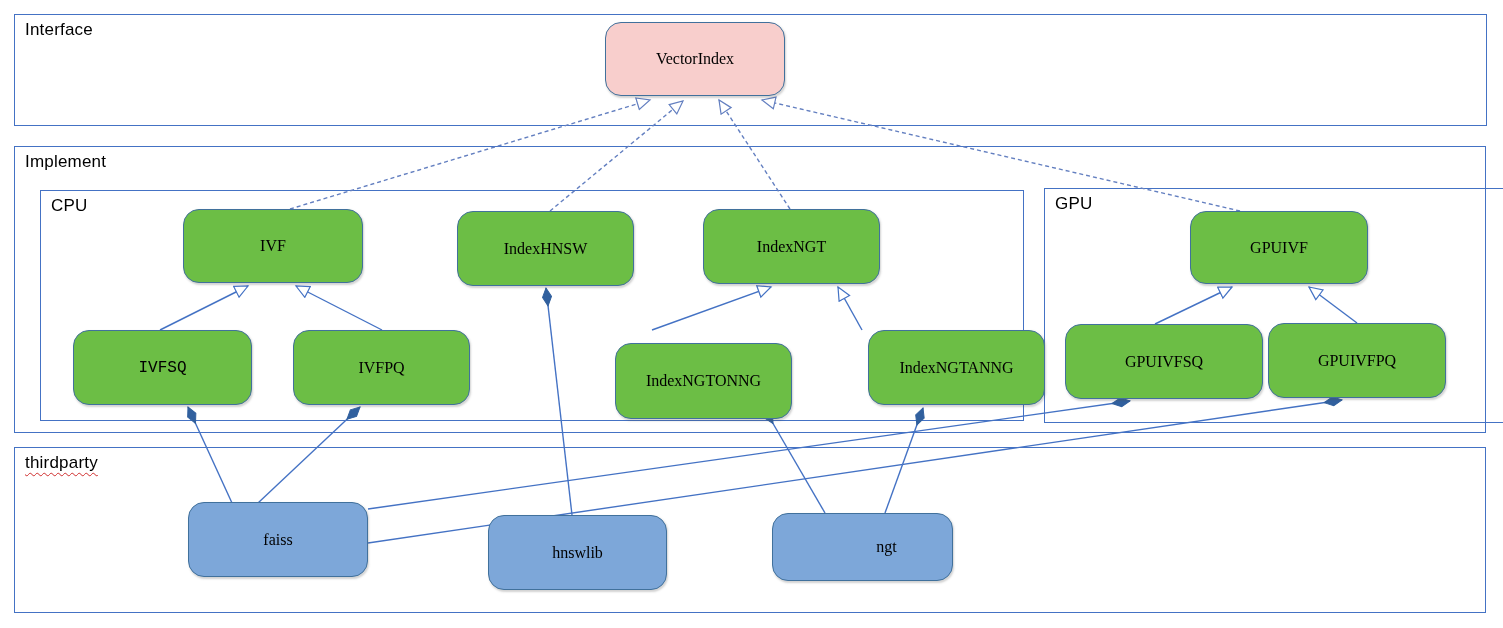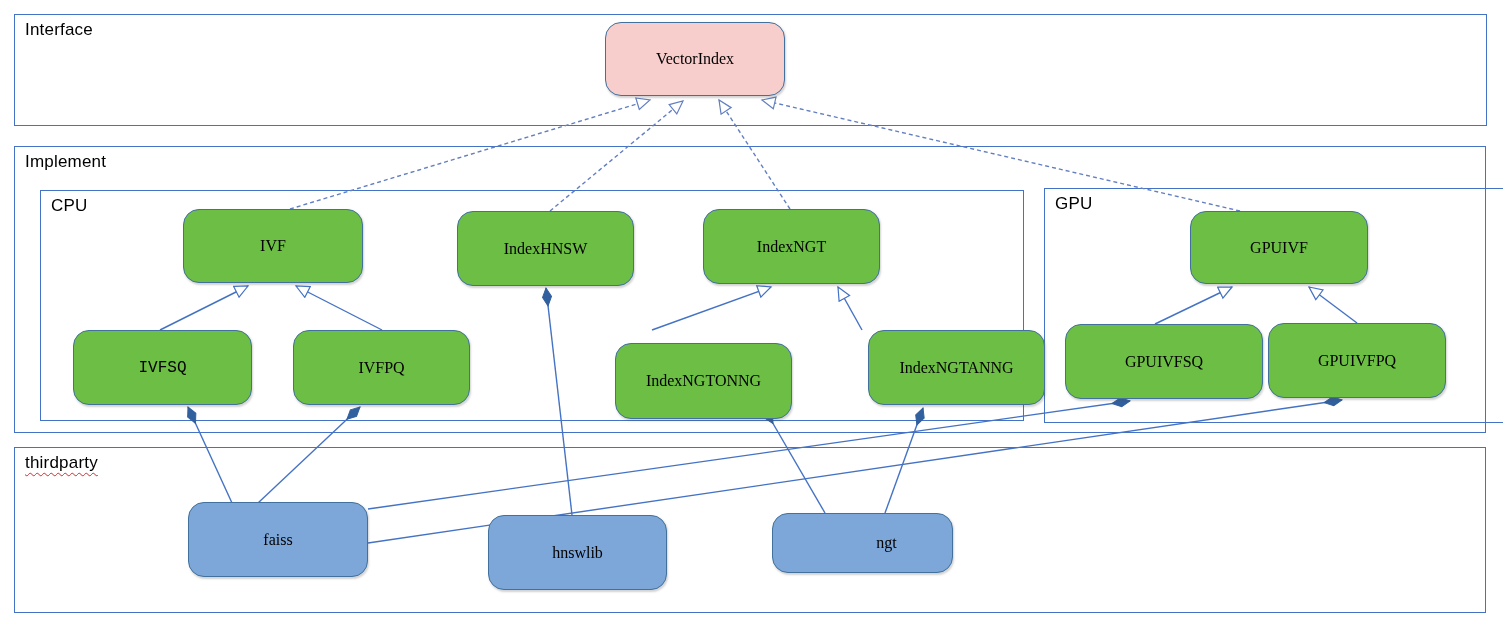--- a/index.html
+++ b/index.html
@@ -47,21 +47,21 @@
   #n-indexngt    {left:703px; top:209px; width:177px;height:75px;}
   #n-gpuivf      {left:1170px;top:211px; width:178px;height:73px;margin-left:20px;}
   #n-ivfsq       {left:73px;  top:330px; width:179px;height:75px;font-family:Liberation Mono, monospace;}
   #n-ivfpq       {left:293px; top:330px; width:177px;height:75px;}
   #n-indexngtonng{left:615px; top:330px; width:177px;height:76px;margin-top:13px;}
   #n-indexngtanng{left:827px; top:330px; width:177px;height:75px;margin-left:41px;}
   #n-gpuivfsq    {left:1065px;top:324px; width:198px;height:75px;}
   #n-gpuivfpq    {left:1268px;top:323px; width:178px;height:75px;}
   #n-faiss       {left:188px; top:502px; width:180px;height:75px;text-align:center;}
   #n-hnswlib     {left:488px; top:515px; width:179px;height:75px;}
-  #n-ngt         {left:772px; top:513px; width:181px;height:60px;padding-left:48px;}
+  #n-ngt         {left:772px; top:513px; width:181px;height:68px;padding-left:48px;}
 </style>
 </head>
 <body>
 
 <div class="container" id="c-interface">
   <span class="clabel">Interface</span>
 </div>
 <div class="container" id="c-implement">
   <span class="clabel">Implement</span>
 </div>

